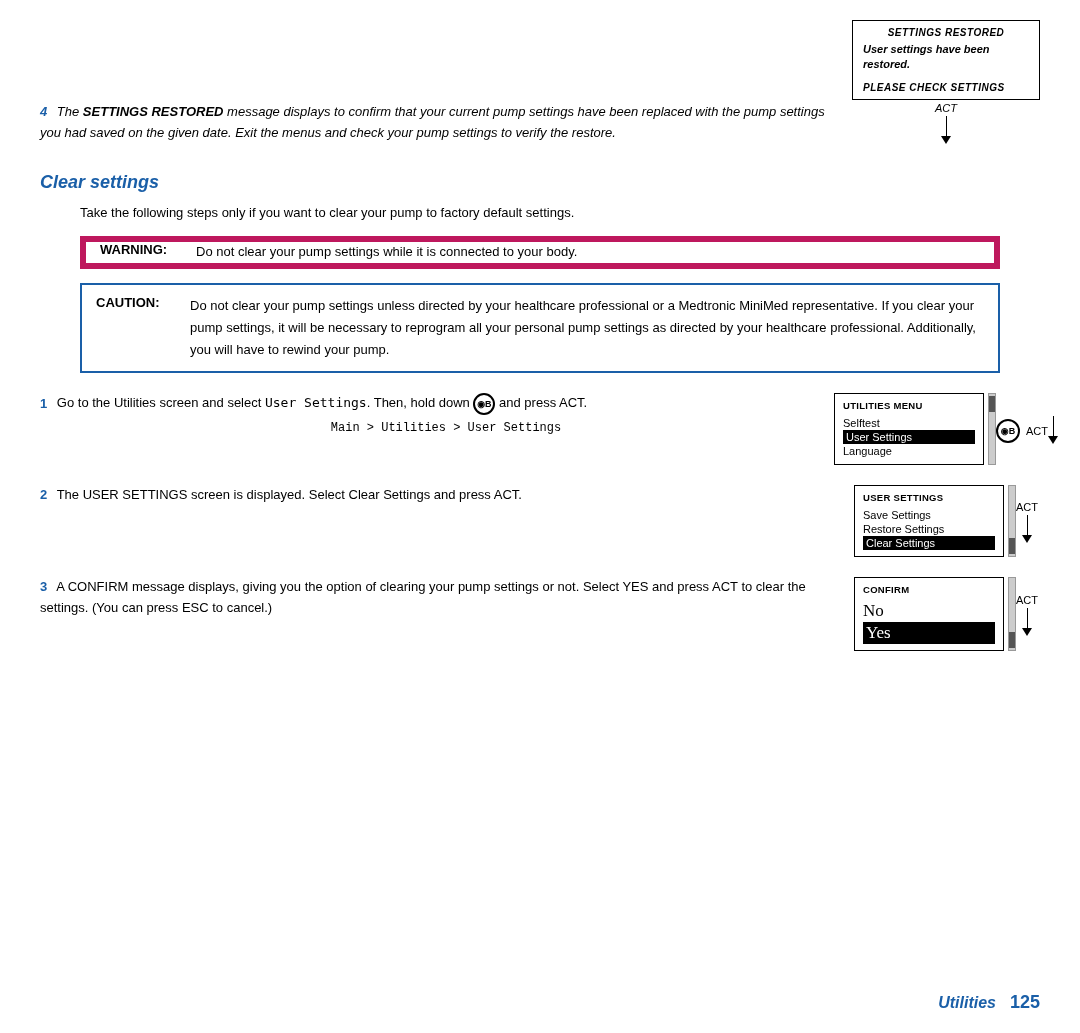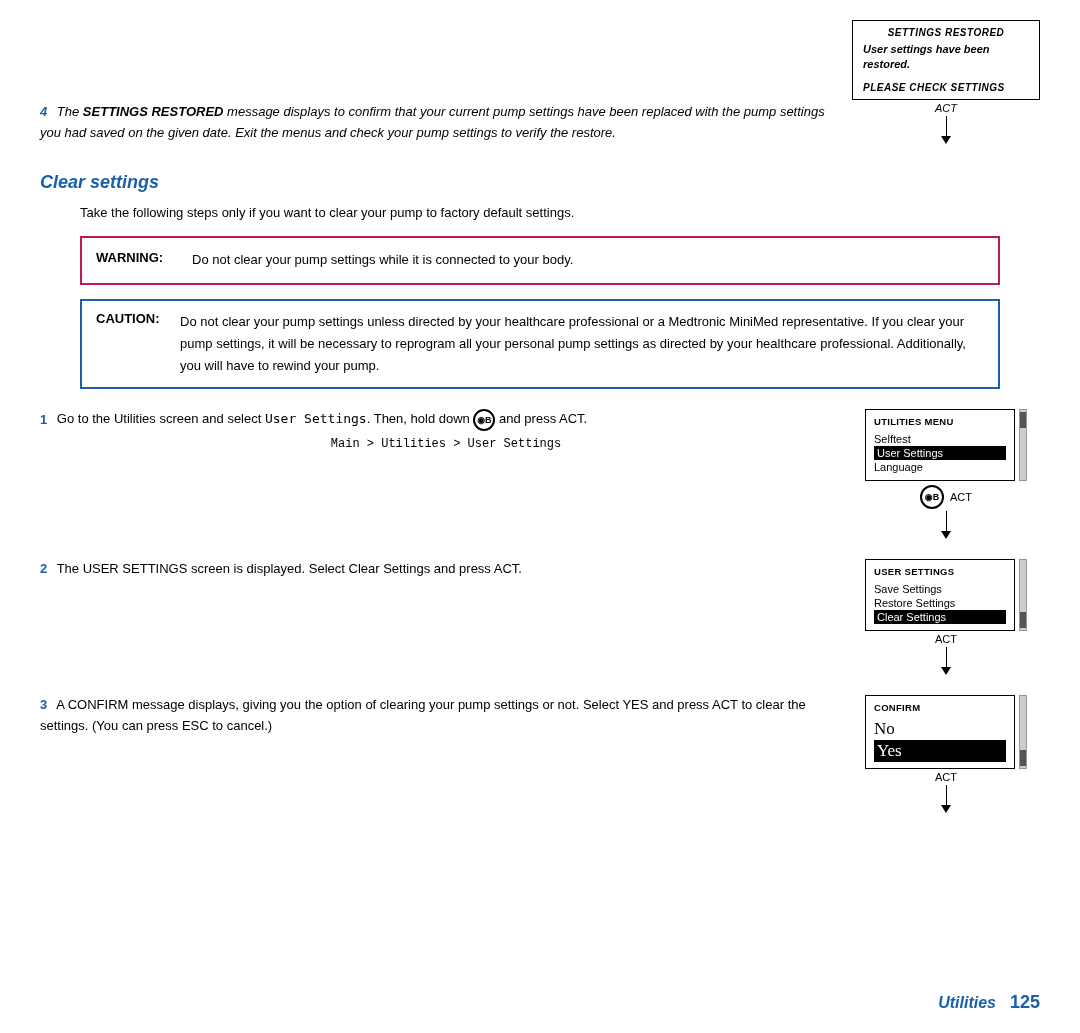--- a/index.html
+++ b/index.html
@@ -98,24 +98,24 @@
 
     .intro-text {
       font-size: 13px;
       margin-bottom: 14px;
       line-height: 1.5;
       padding-left: 40px;
     }
 
     
     .warning-box {
-      border: 2px solid #be185d;
+      border: 6px solid #be185d;
       margin-bottom: 14px;
       display: flex;
-      padding: 12px 14px;
+      padding: 0 14px;
       gap: 16px;
       margin-left: 40px;
       margin-right: 40px;
     }
     .warning-label {
       font-weight: bold;
       font-size: 13px;
       white-space: nowrap;
       min-width: 80px;
     }
@@ -123,21 +123,21 @@
       font-size: 13px;
       line-height: 1.6;
     }
 
     
     .caution-box {
       border: 2px solid #1a5fa8;
       margin-bottom: 20px;
       display: flex;
       padding: 10px 14px;
-      gap: 4px;
+      gap: 14px;
       margin-left: 40px;
       margin-right: 40px;
     }
     .caution-label {
       font-weight: bold;
       font-size: 13px;
       white-space: nowrap;
       min-width: 80px;
     }
     .caution-text {
@@ -218,21 +218,21 @@
       font-size: 11px;
       padding: 1px 0;
     }
     .pump-menu-item.selected {
       background: #000;
       color: #fff;
       padding: 1px 3px;
     }
     .pump-screen-wrapper {
       display: flex;
-      flex-direction: column;
+      flex-direction: row;
       align-items: center;
     }
     .b-button-row {
       display: flex;
       align-items: center;
       gap: 6px;
       margin-top: 4px;
     }
     .b-button {
       width: 24px;

